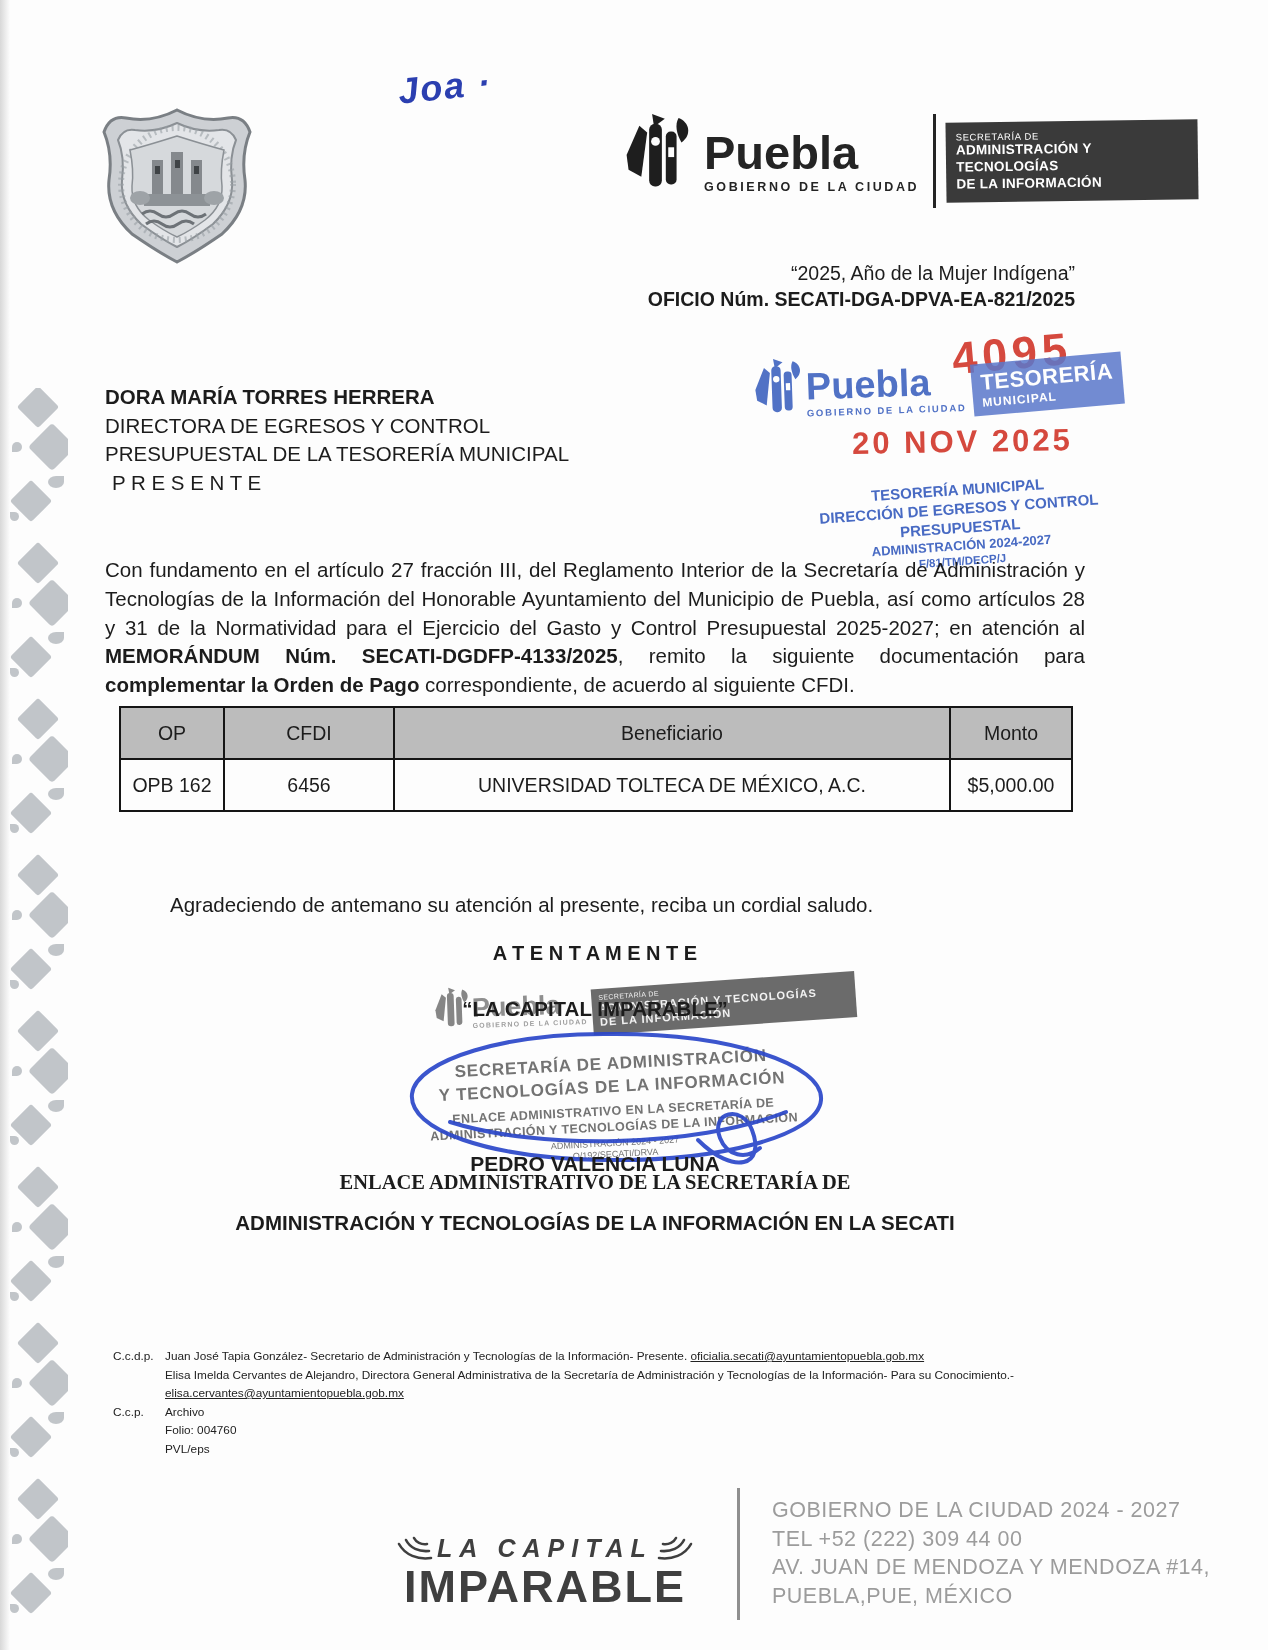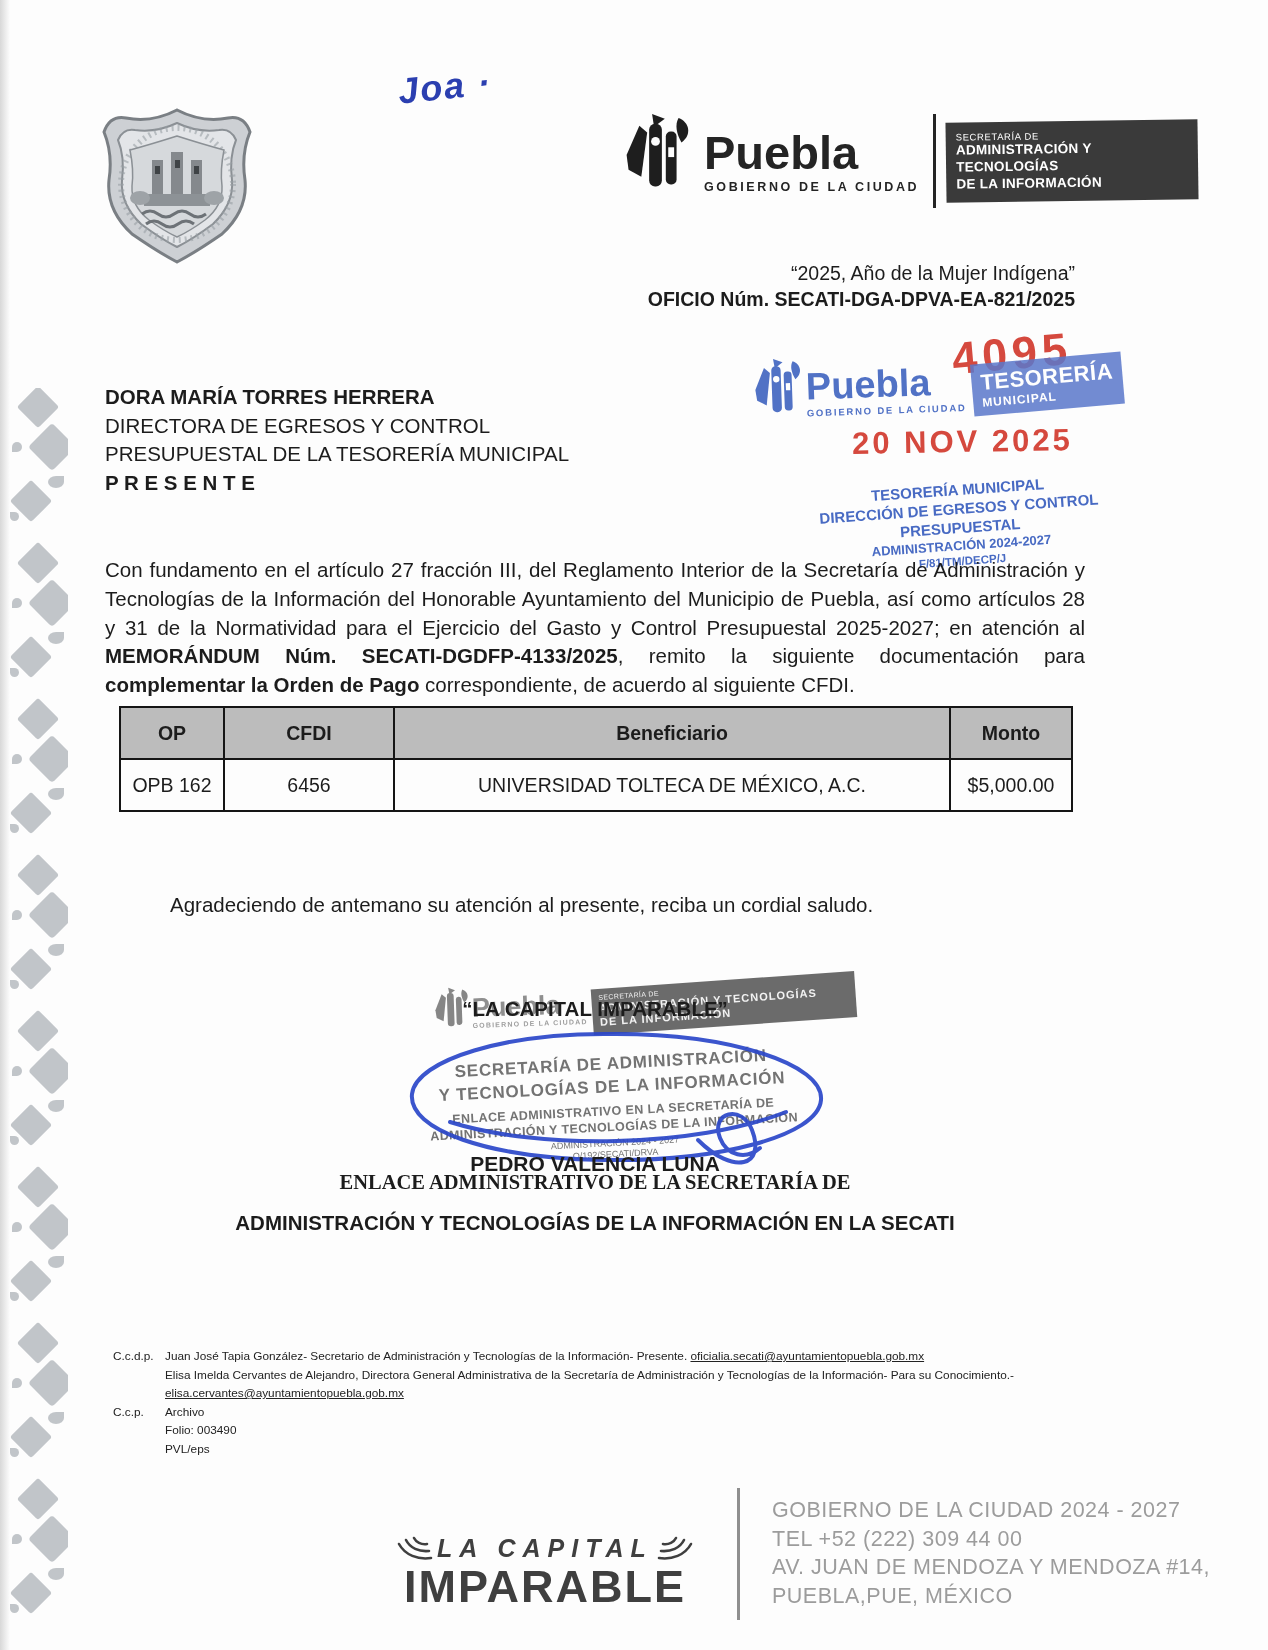--- a/index.html
+++ b/index.html
@@ -59,32 +59,32 @@
         font-weight:bold;letter-spacing:3px;transform:rotate(-1deg);opacity:.92;}
   .stamp-lines{position:absolute;left:790px;top:480px;width:340px;text-align:center;
         color:var(--stamp_blue);font-weight:bold;transform:rotate(-4deg);opacity:.95;}
   .stamp-lines .s1{font-size:15px;line-height:19px;}
   .stamp-lines .s2{font-size:13px;line-height:17px;}
   .stamp-lines .s3{font-size:11.5px;line-height:15px;}
 
   
   .addressee{position:absolute;left:105px;top:383px;font-size:20.5px;line-height:28.5px;}
   .addressee .name{font-weight:bold;}
-  .addressee .present{font-weight:bold;}
+  .addressee .present{font-weight:normal;margin-left:7px;}
 
   
   .body-par{position:absolute;left:105px;top:556px;width:980px;font-size:20.5px;
         line-height:28.8px;text-align:justify;}
   .body-par b{font-weight:bold;}
   .closing{position:absolute;left:170px;top:893px;font-size:20.5px;}
 
   
   .cfdi-table{position:absolute;left:119px;top:706px;border-collapse:collapse;}
   .cfdi-table th,.cfdi-table td{border:2px solid #151515;text-align:center;font-size:19.5px;height:48px;}
-  .cfdi-table th{background:var(--table_header_bg);font-weight:bold;}
+  .cfdi-table th{background:var(--table_header_bg);font-weight:normal;}
   .cfdi-table .c-op{width:100px;}
   .cfdi-table .c-cfdi{width:166px;}
   .cfdi-table .c-ben{width:552px;}
   .cfdi-table .c-monto{width:118px;}
 
   
   .center-col{position:absolute;left:105px;width:980px;text-align:center;}
   .atentamente{top:942px;font-weight:bold;font-size:20px;}
   .city-date{top:970px;font-weight:bold;font-size:20.5px;}
   .slogan{top:997px;font-weight:bold;font-size:20.5px;z-index:5;}
@@ -305,20 +305,21 @@
         <td>OPB 162</td>
         <td>6456</td>
         <td>UNIVERSIDAD TOLTECA DE MÉXICO, A.C.</td>
         <td>$5,000.00</td>
       </tr>
     </tbody>
   </table>
 
   <div class="closing">Agradeciendo de antemano su atención al presente, reciba un cordial saludo.</div>
 
+  <div class="center-col atentamente">A T E N T A M E N T E</div>
 
   <div class="ghost-stamp">
     <span class="logo-icons">
       <svg viewBox="0 0 80 100" fill="currentColor">
         <path d="M10 44 L23 14 L31 21 L25 66 L12 59 Z"></path>
         <path d="M36 2 L49 7 L38 15 Z"></path>
         <rect x="33" y="12" width="13" height="64" rx="6"></rect>
         <rect x="50" y="20" width="11" height="54" rx="5"></rect>
         <path d="M63 6 C74 10 77 23 66 31 C61 22 59 13 63 6 Z"></path>
       </svg>
@@ -369,21 +370,21 @@
     <div class="cc-row">
       <span class="cc-label"></span>
       <span class="cc-email">elisa.cervantes@ayuntamientopuebla.gob.mx</span>
     </div>
     <div class="cc-row">
       <span class="cc-label">C.c.p.</span>
       <span>Archivo</span>
     </div>
     <div class="cc-row">
       <span class="cc-label"></span>
-      <span>Folio: 003490</span>
+      <span>Folio: 004760</span>
     </div>
     <div class="cc-row">
       <span class="cc-label"></span>
       <span>PVL/eps</span>
     </div>
   </div>
 
   <div class="footer-logo">
     <div class="fl-top">
       <svg class="wing" viewBox="0 0 36 26">

